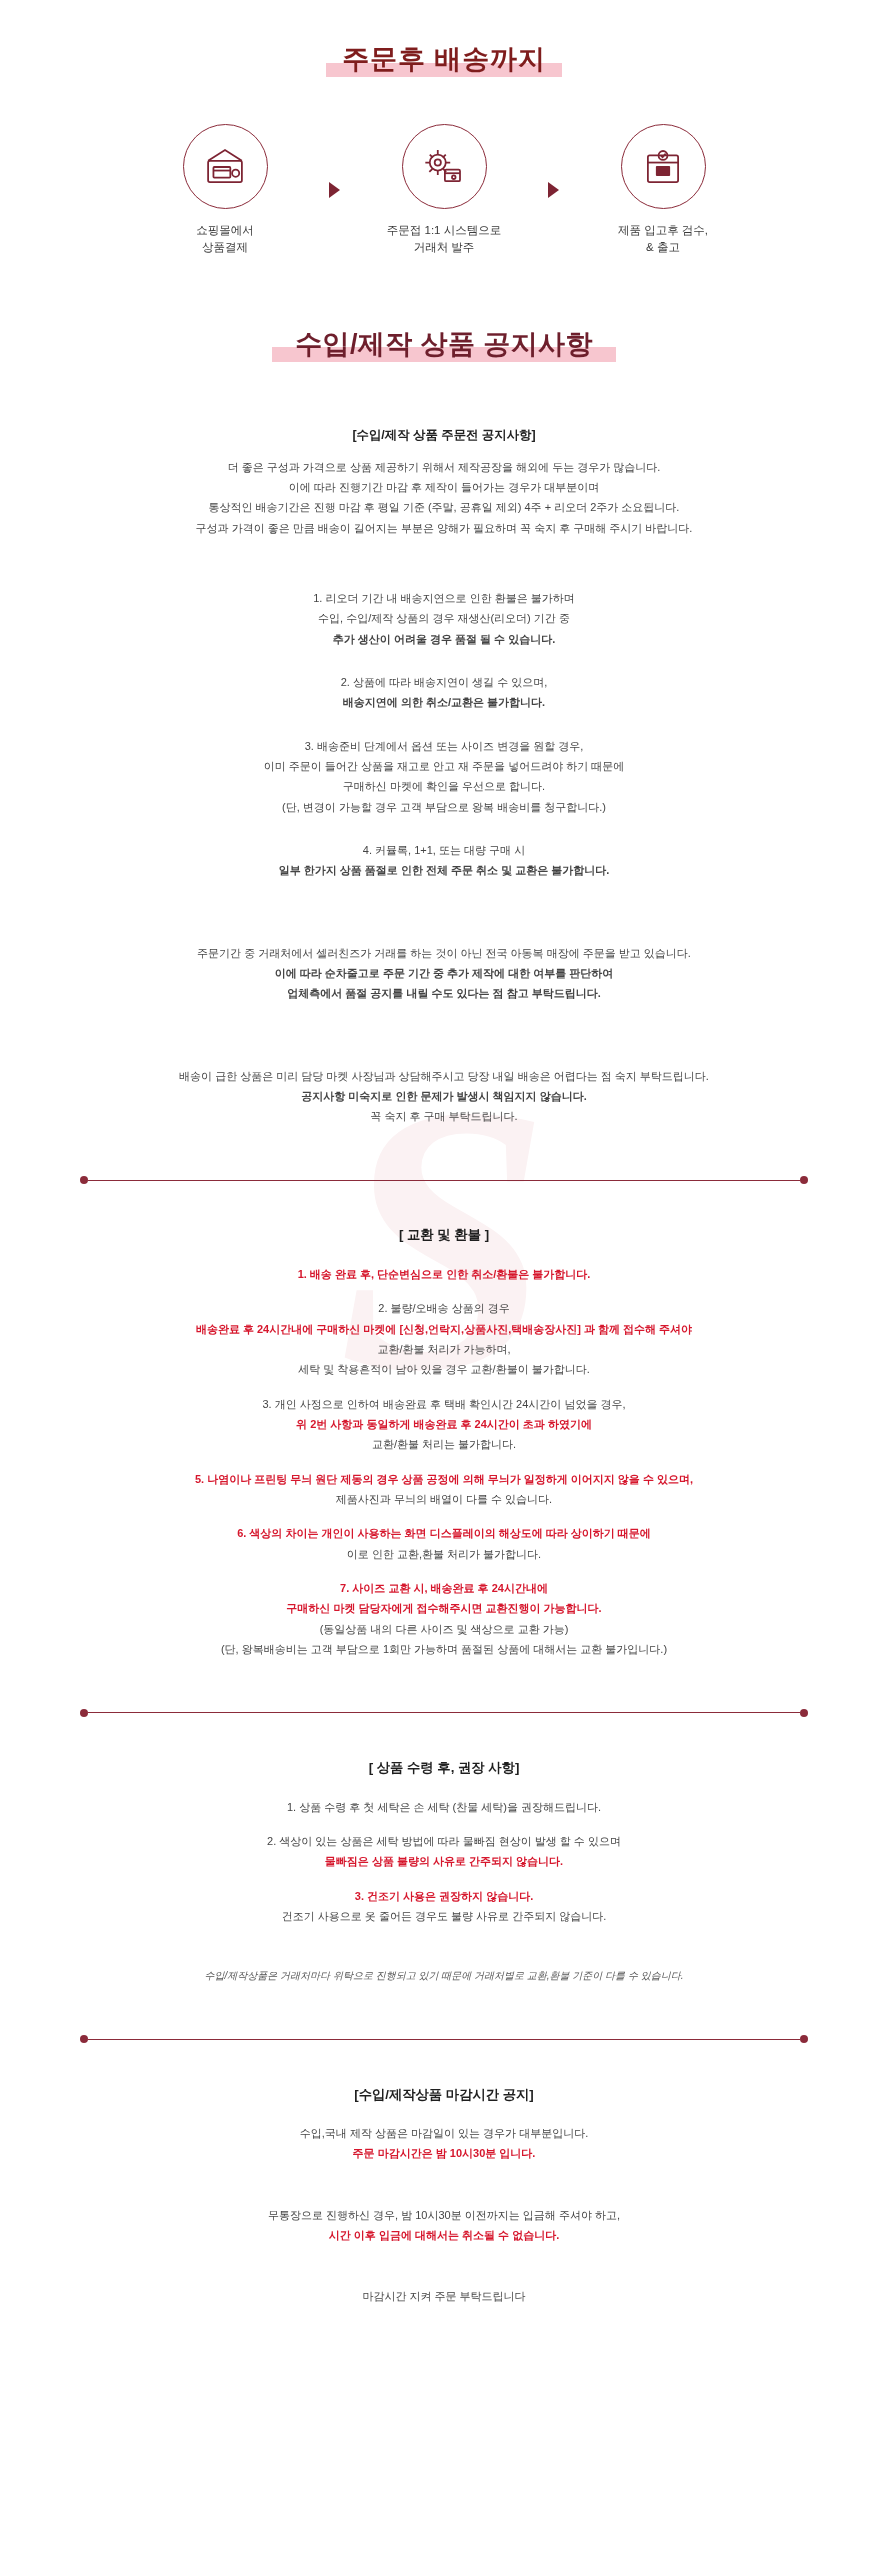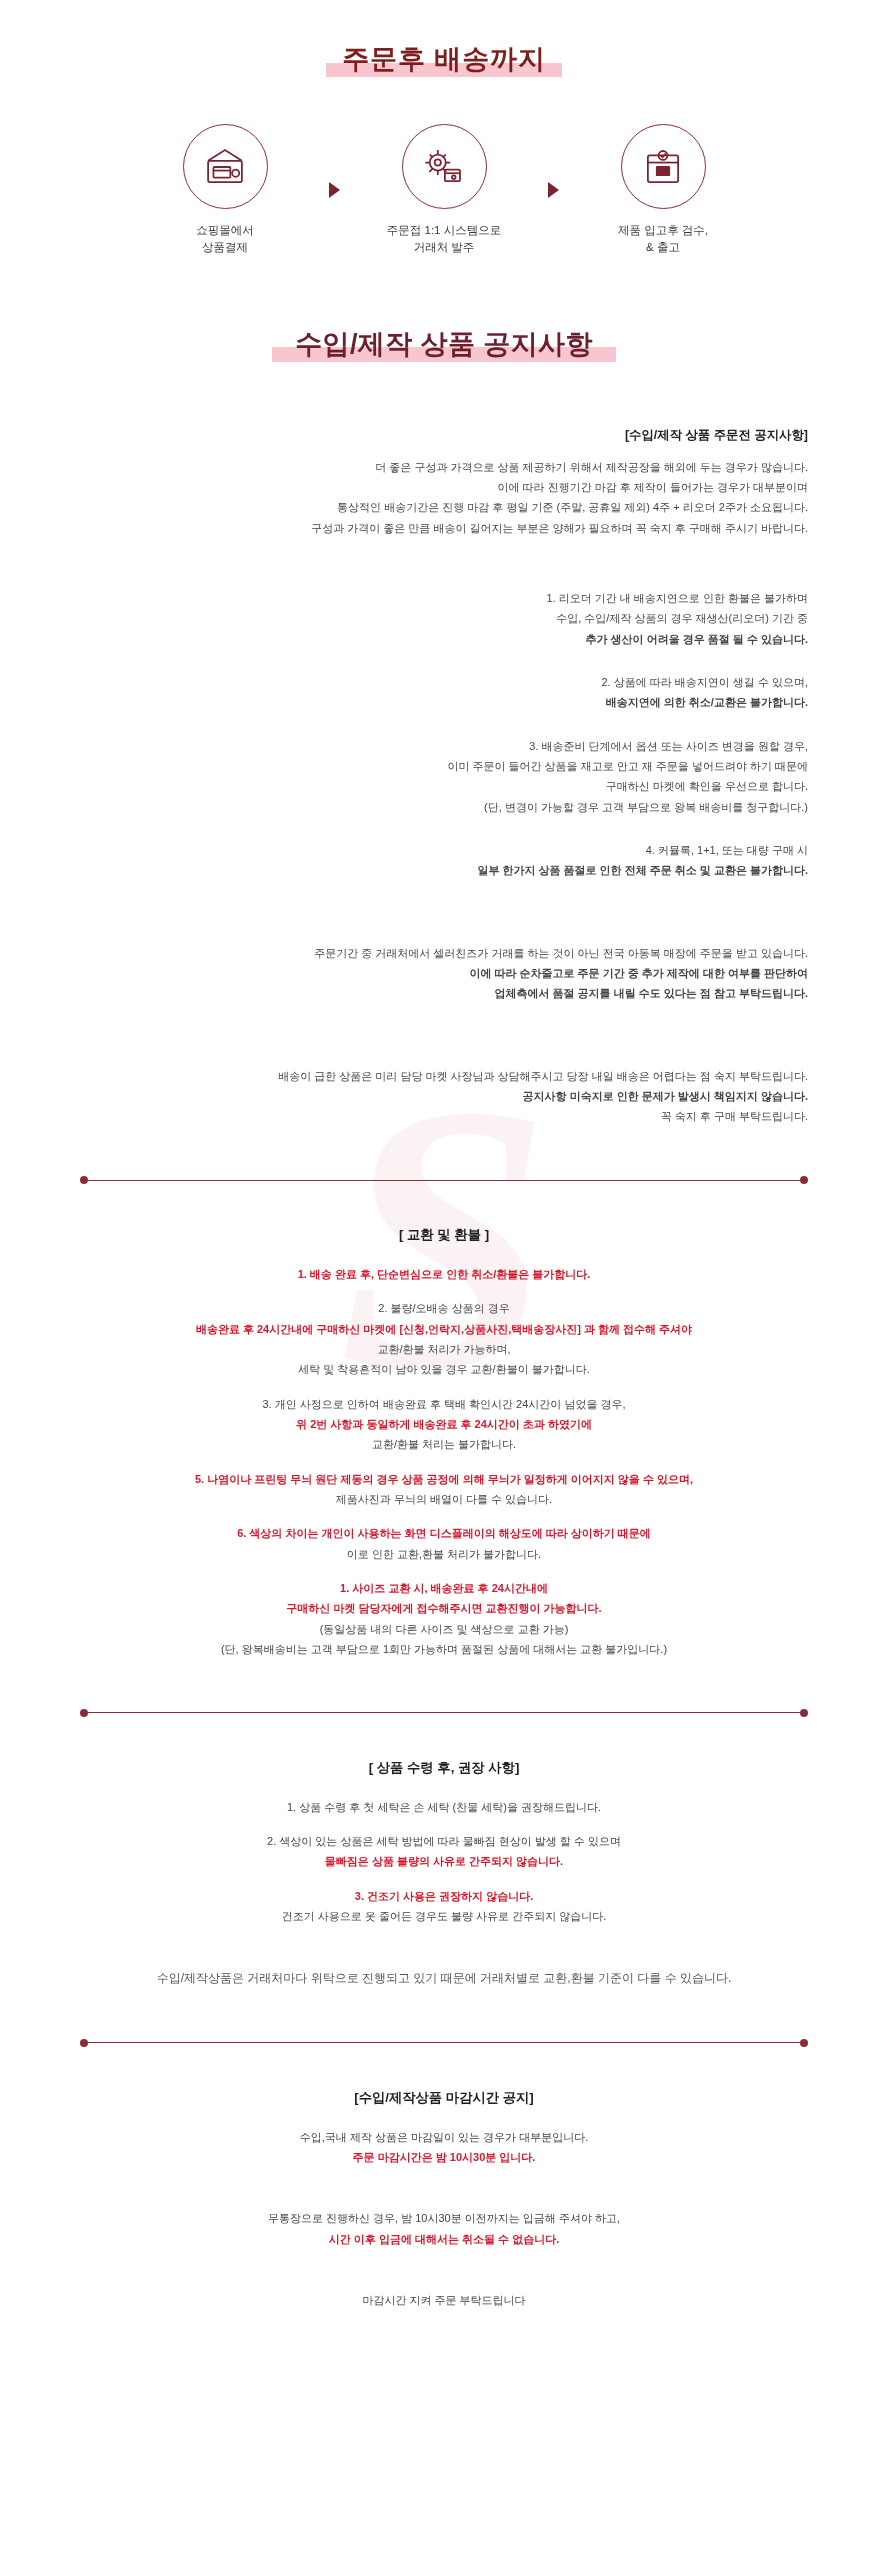--- a/index.html
+++ b/index.html
@@ -129,21 +129,21 @@
     user-select: none;
   }
 
   
   .content {
     position: relative;
     z-index: 2;
     width: 888px;
     padding: 0 80px;
   }
-  .blk { margin-top: 23px; text-align: right; }
+  .blk { margin-top: 23px; text-align: center; }
   .blk h3 {
     font-size: 12.4px;
     font-weight: bold;
     color: #222;
     margin: 0 0 12.4px 0;
   }
   .blk p {
     margin: 0;
     font-size: 11px;
     line-height: 1.85;
@@ -183,21 +183,21 @@
     color: #1f1f1f;
     margin: 41px 0 19.5px 0;
   }
   .list-item {
     text-align: center;
     font-size: 11px;
     line-height: 1.85;
     color: #444;
     margin-bottom: 14px;
   }
-  .note-small { font-size: 12px; color: #555; }
+  .note-small { font-size: 10px; color: #555; font-style: italic; }
 </style>
 </head>
 <body>
 
 <div class="page">
 
   <div class="watermark">S</div>
 
   <div class="top-title-wrap">
     <div class="top-title">
@@ -354,21 +354,21 @@
       <div class="red">5. 나염이나 프린팅 무늬 원단 제동의 경우 상품 공정에 의해 무늬가 일정하게 이어지지 않을 수 있으며,</div>
       <div>제품사진과 무늬의 배열이 다를 수 있습니다.</div>
     </div>
 
     <div class="list-item">
       <div class="red">6. 색상의 차이는 개인이 사용하는 화면 디스플레이의 해상도에 따라 상이하기 때문에</div>
       <div>이로 인한 교환,환불 처리가 불가합니다.</div>
     </div>
 
     <div class="list-item">
-      <div class="red">1. 사이즈 교환 시, 배송완료 후 24시간내에</div>
+      <div class="red">7. 사이즈 교환 시, 배송완료 후 24시간내에</div>
       <div class="red">구매하신 마켓 담당자에게 접수해주시면 교환진행이 가능합니다.</div>
       <div>(동일상품 내의 다른 사이즈 및 색상으로 교환 가능)</div>
       <div>(단, 왕복배송비는 고객 부담으로 1회만 가능하며 품절된 상품에 대해서는 교환 불가입니다.)</div>
     </div>
 
   </div>
 
   <div class="divider">
     <span class="dot"></span>
     <span class="line"></span>

